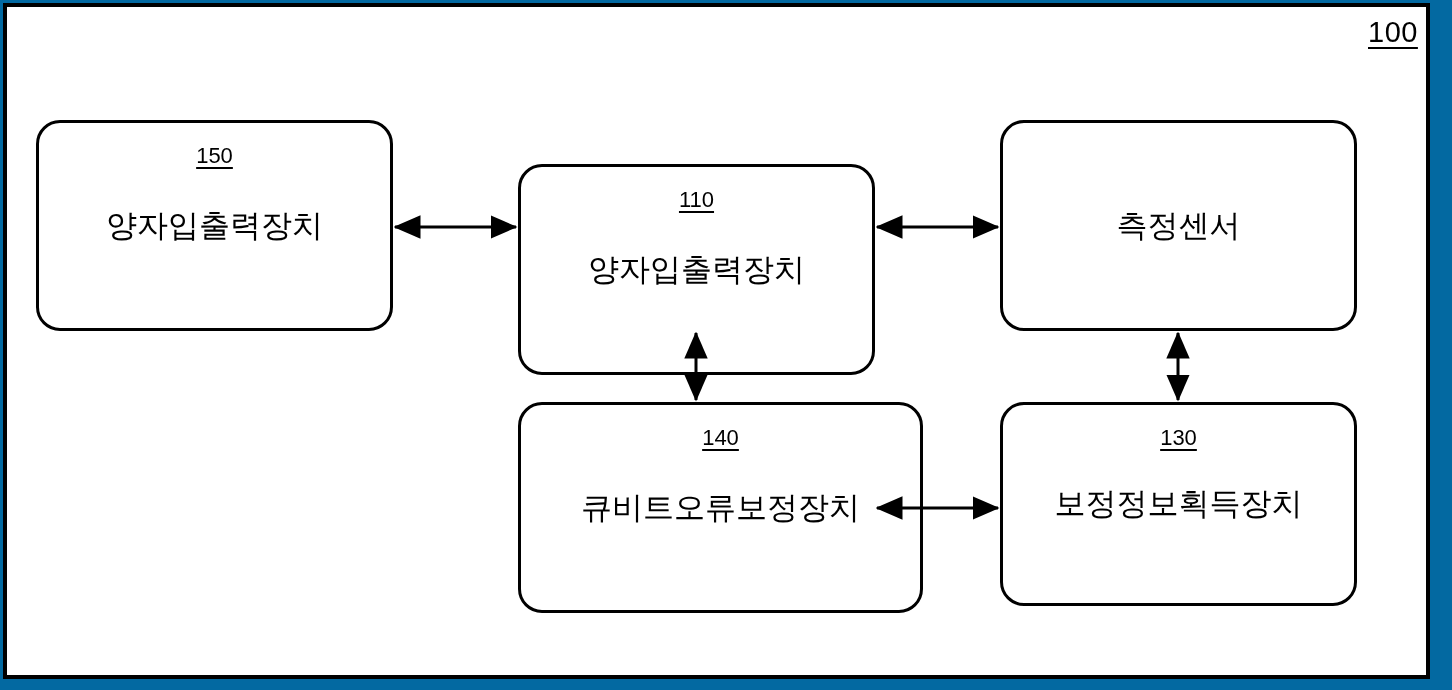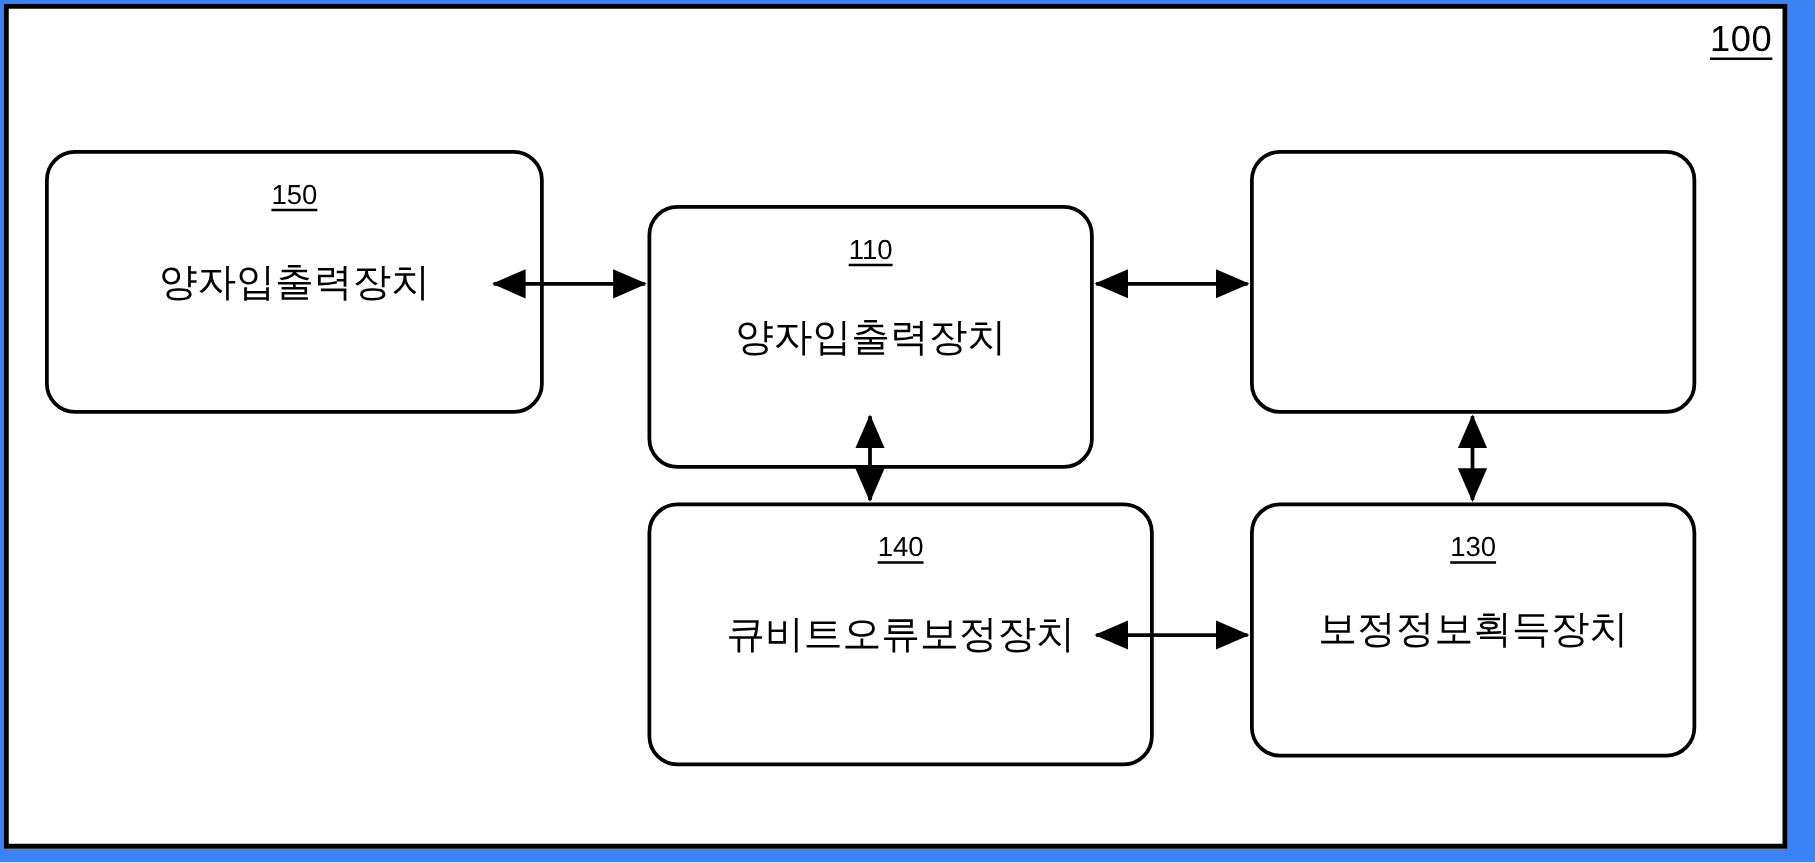--- a/index.html
+++ b/index.html
@@ -8,21 +8,21 @@
     padding: 0;
     background: #ffffff;
   }
   body {
     font-family: "Liberation Sans", "DejaVu Sans", sans-serif;
   }
   #figure-root {
     position: relative;
     width: 1452px;
     height: 690px;
-    background: #3b82f6;
+    background: #0369a1;
     overflow: hidden;
   }
   
   #drawing-frame {
     position: absolute;
     left: 3px;
     top: 3px;
     width: 1427px;
     height: 676px;
     border: 4px solid #000000;
@@ -95,31 +95,32 @@
 </style>
 </head>
 <body>
 
 <div id="figure-root">
 
   <div id="drawing-frame"></div>
 
   <div id="figure-ref">100</div>
 
-  <div class="block" id="block-150" style="left: 36px; top: 120px; width: 399px; height: 211px;">
+  <div class="block" id="block-150" style="left: 36px; top: 120px; width: 357px; height: 211px;">
     <div class="block-ref">150</div>
     <div class="block-label">양자입출력장치</div>
   </div>
 
   <div class="block" id="block-110" style="left: 518px; top: 120px; width: 357px; height: 211px; margin-top: 44px;">
     <div class="block-ref">110</div>
     <div class="block-label">양자입출력장치</div>
   </div>
 
   <div class="block" id="block-120" style="left: 1000px; top: 120px; width: 357px; height: 211px;">
+    <div class="block-label">측정센서</div>
   </div>
 
   <div class="block" id="block-140" style="left: 518px; top: 402px; width: 405px; height: 211px;">
     <div class="block-ref">140</div>
     <div class="block-label">큐비트오류보정장치</div>
   </div>
 
   <div class="block" id="block-130" style="left: 1000px; top: 402px; width: 357px; height: 204px;">
     <div class="block-ref">130</div>
     <div class="block-label">보정정보획득장치</div>

